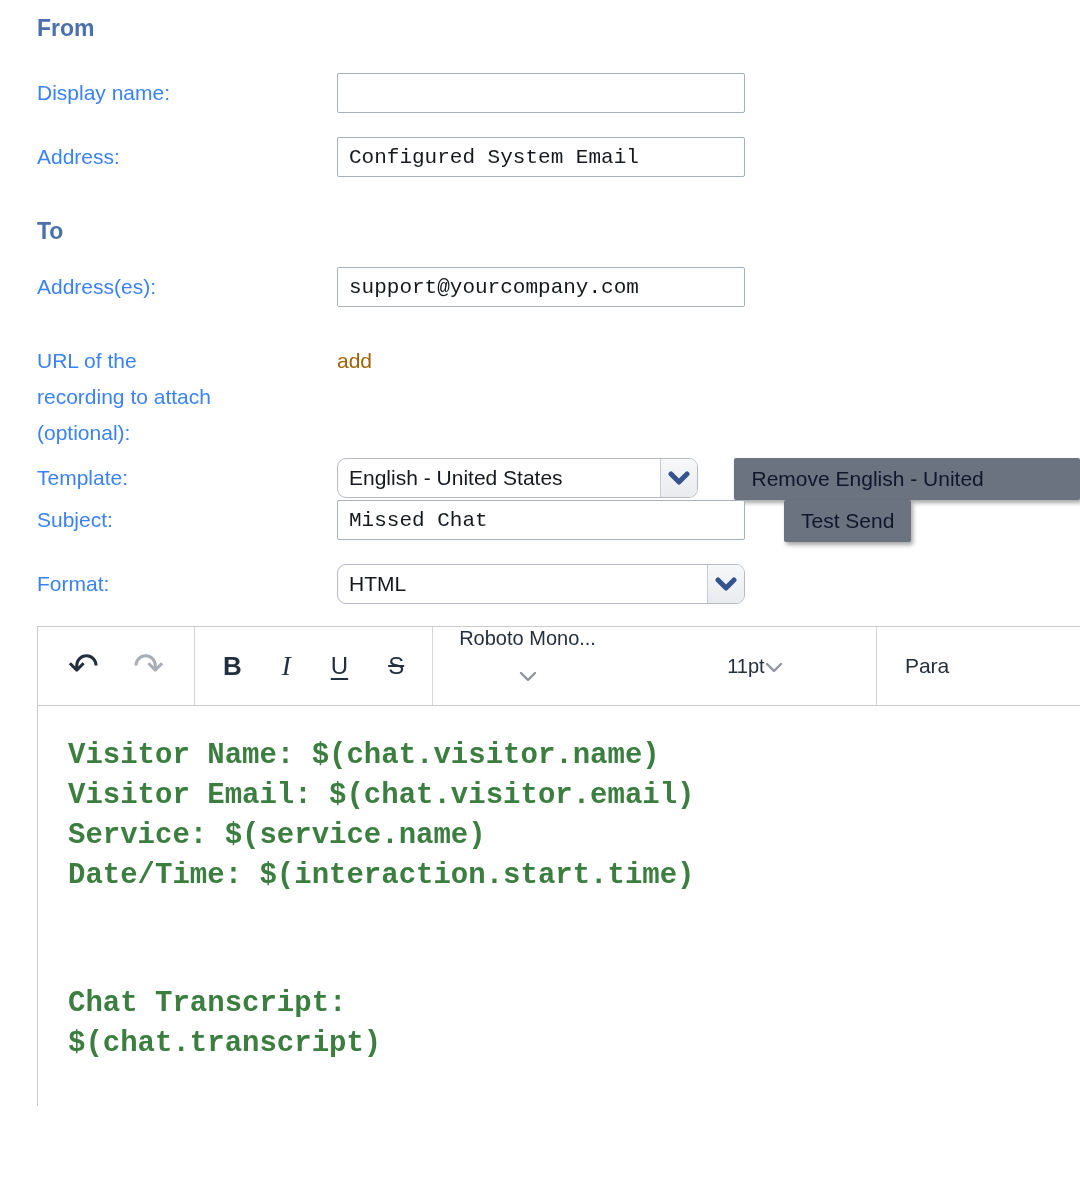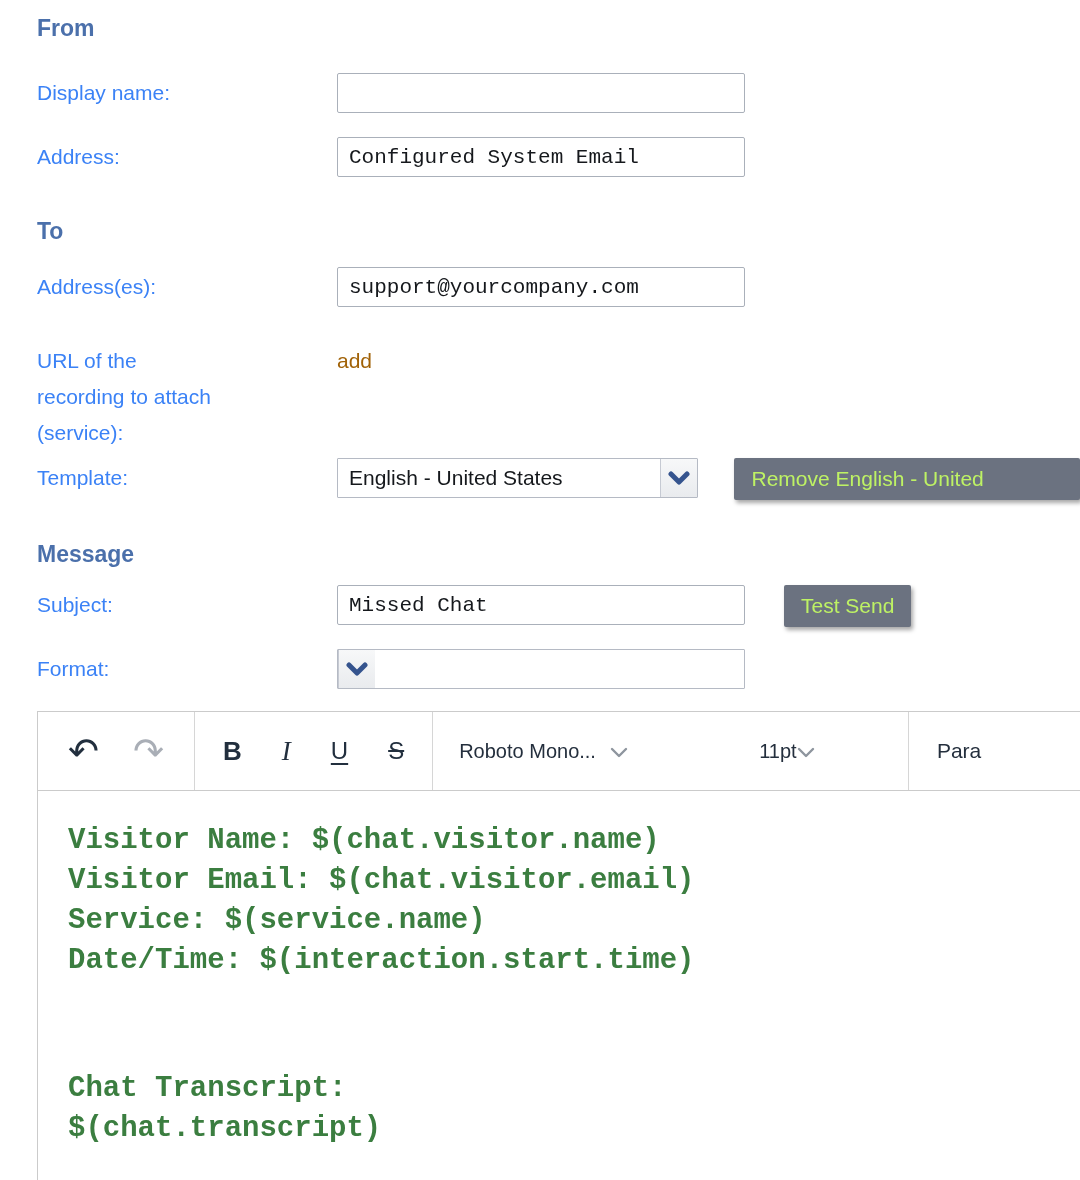--- a/index.html
+++ b/index.html
@@ -36,42 +36,42 @@
   .text-input {
     width: 408px; height: 40px;
     border: 1px solid #aab0ba; border-radius: 2px;
     background: #ffffff; color: #15181c;
     font-family: Liberation Mono, monospace;
     font-size: 21px; padding: 0 11px; outline: none;
   }
 
   .select {
     width: 408px; height: 40px;
-    border: 1px solid #b5bac4; border-radius: 1px;
+    border: 1px solid #b5bac4; border-radius: 9px;
     background: #ffffff; display: flex; align-items: stretch;
     cursor: default; overflow: hidden;
   }
   .select-value {
     flex: 1; font-size: 21px; color: #15181c;
     display: flex; align-items: center; padding-left: 11px;
     white-space: nowrap;
   }
   .select-arrow {
     width: 37px; border-left: 1px solid #c6cad3;
     background: linear-gradient(#f7f8f9, #e9ebee);
     display: flex; align-items: center; justify-content: center;
   }
 
   .add-link {
     color: #a16207; font-size: 21px; 
     line-height: 36px; padding-top: 2px; cursor: pointer;
   }
 
   .gray-btn {
-    background: #6b7280; color: #bef264; border: none; border-radius: 2px;
+    background: #6b7280; color: #0f172a; border: none; border-radius: 2px;
     height: 42px; font-family: "Liberation Sans", sans-serif; font-size: 21px;
     box-shadow: 2px 3px 4px rgba(0,0,0,0.35); cursor: pointer;
     white-space: nowrap;
   }
   .remove-btn {
     margin-left: 36px; width: 390px; text-align: left;
     padding: 0 0 0 18px; overflow: hidden;
   }
   .test-btn { margin-left: 39px; padding: 0 17px; }
 
@@ -94,21 +94,21 @@
   .undo-glyph { font-size: 37px; color: #222f3e; }
   .redo-glyph { font-size: 37px; color: #a9aeb6; }
   .b-btn { font-size: 26px; font-weight: bold; }
   .i-btn { font-size: 27px; font-style: italic; font-family: "Liberation Serif", serif; }
   .u-btn { font-size: 24px; text-decoration: underline; text-underline-offset: 4px; }
   .s-btn { font-size: 24px; text-decoration: line-through; }
   .tb-dropdown {
     display: flex; align-items: center; cursor: pointer;
     color: #242f3d; font-size: 20px;
   }
-  .tb-font { padding-left: 26px; gap: 14px; }
+  .tb-font { padding-left: 26px; gap: 14px; flex-direction: column; }
   .tb-size { margin-left: 48px; width: 232px; justify-content: center; padding-right: 10px; }
   .tb-para { padding-left: 28px; font-size: 21px; }
 
   .editor-content {
     border-left: 1px solid #cbcbcb; border-right: 1px solid #cbcbcb;
     min-height: 400px; padding: 30px 30px 0 30px; background: #ffffff;
     cursor: text;
   }
   .editor-line {
     font-family: Liberation Mono, monospace;
@@ -139,50 +139,50 @@
   <div class="row">
     <div class="field-label">Address(es):</div>
     <input class="text-input" type="text" value="support@yourcompany.com" style="">
   </div>
 
   <div class="row row-url">
     <div class="field-label">
       <div class="wrap-label">
         <div>URL of the</div>
         <div>recording to attach</div>
-        <div>(service):</div>
+        <div>(optional):</div>
       </div>
     </div>
     <a class="add-link">add</a>
   </div>
 
   <div class="row row-template">
     <div class="field-label">Template:</div>
     <div class="select">
       <span class="select-value">English - United States</span>
       <span class="select-arrow">
         <svg width="22" height="16" viewBox="0 0 22 16">
             <polyline points="3,4 11,12 19,4" fill="none" stroke="#35548e" stroke-width="5" stroke-linecap="round" stroke-linejoin="round"></polyline>
           </svg>
       </span>
     </div>
     <button class="gray-btn remove-btn">Remove English - United</button>
   </div>
 
-  <h2 class="section-title h-message">Message</h2>
 
   <div class="row row-subject">
     <div class="field-label">Subject:</div>
     <input class="text-input" type="text" value="Missed Chat" style="">
     <button class="gray-btn test-btn">Test Send</button>
   </div>
 
   <div class="row">
     <div class="field-label">Format:</div>
     <div class="select">
+      <span class="select-value">HTML</span>
       <span class="select-arrow">
         <svg width="22" height="16" viewBox="0 0 22 16">
             <polyline points="3,4 11,12 19,4" fill="none" stroke="#35548e" stroke-width="5" stroke-linecap="round" stroke-linejoin="round"></polyline>
           </svg>
       </span>
     </div>
   </div>
 
   <div class="editor">
     <div class="toolbar">

